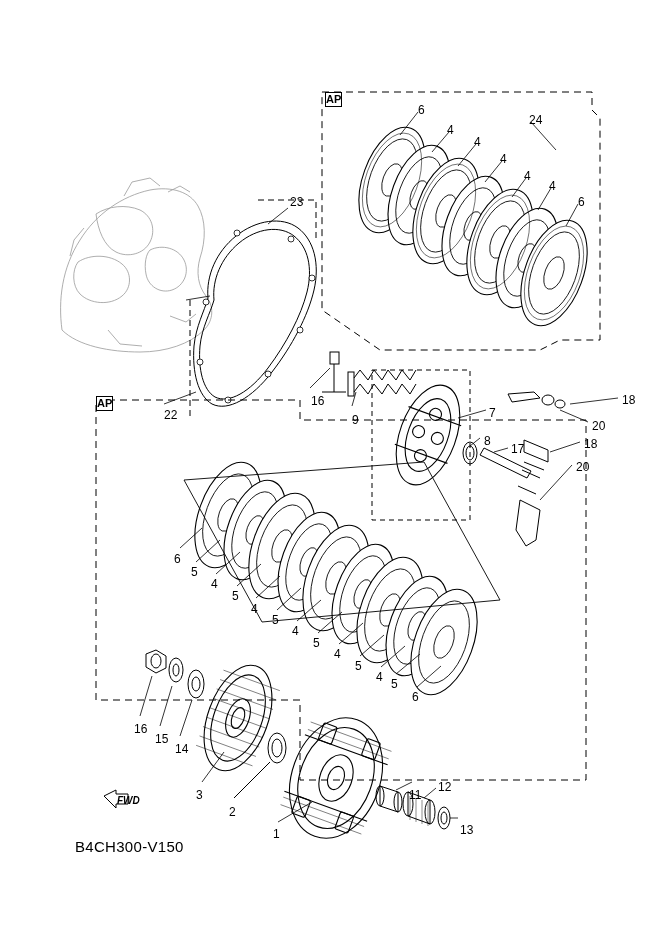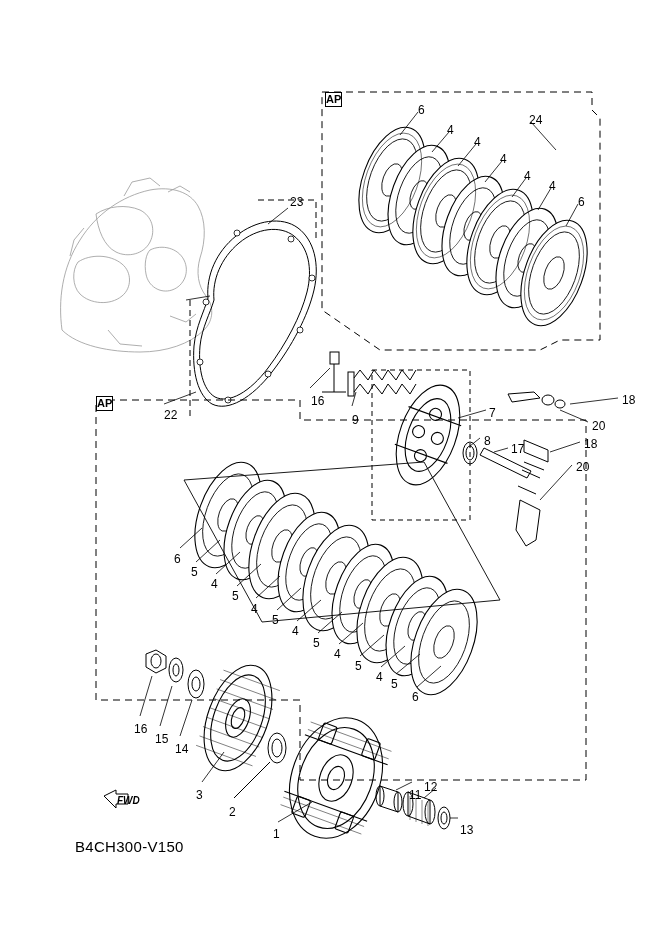--- a/index.html
+++ b/index.html
@@ -376,20 +376,20 @@
   <div class="num" style="left:391px;top:678px;">5</div>
   <div class="num" style="left:412px;top:691px;">6</div>
 
   <div class="num" style="left:134px;top:723px;">16</div>
   <div class="num" style="left:155px;top:733px;">15</div>
   <div class="num" style="left:175px;top:743px;text-align:right;">14</div>
   <div class="num" style="left:196px;top:789px;">3</div>
   <div class="num" style="left:229px;top:806px;">2</div>
   <div class="num" style="left:273px;top:828px;">1</div>
   <div class="num" style="left:409px;top:789px;">11</div>
-  <div class="num" style="left:424px;top:781px;">12</div>
+  <div class="num" style="left:438px;top:781px;">12</div>
   <div class="num" style="left:460px;top:824px;">13</div>
 
   <div class="fwdlabel" style="left:117px;top:795px;font-style:italic;">FWD</div>
 
   <div class="partcode" style="left:75px;top:838px;">B4CH300-V150</div>
 
 </div>
 
 </body></html>

